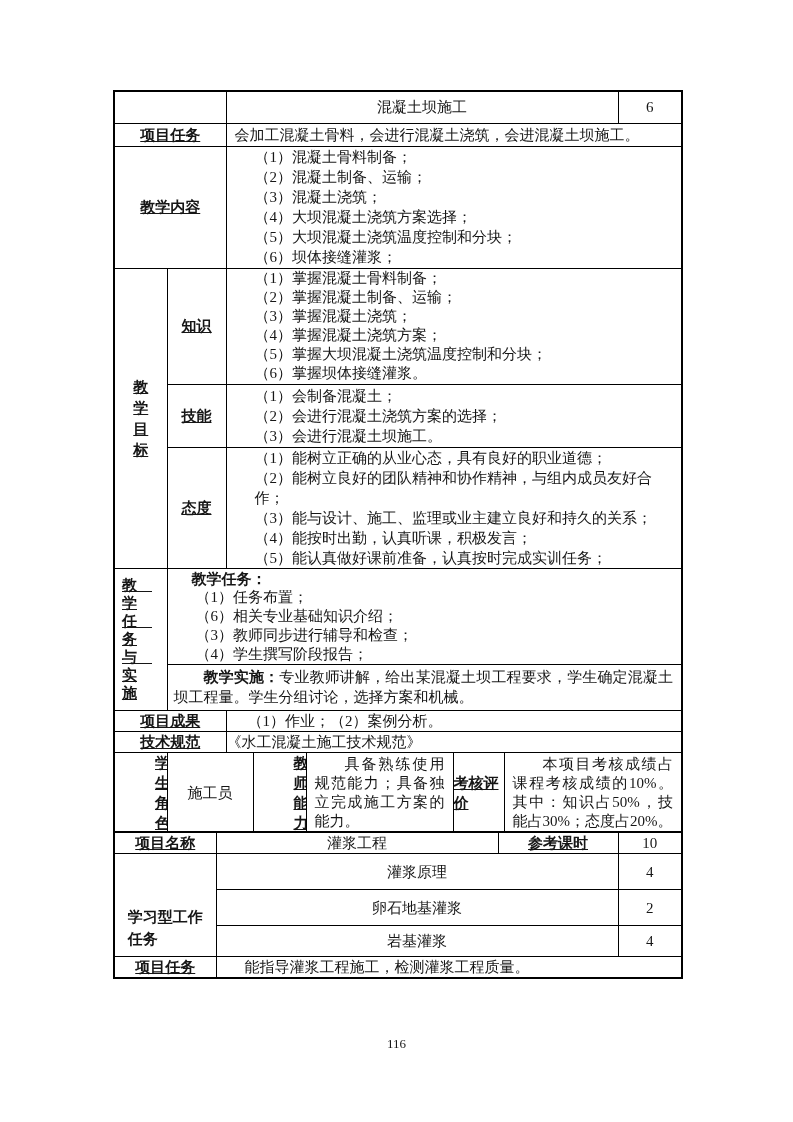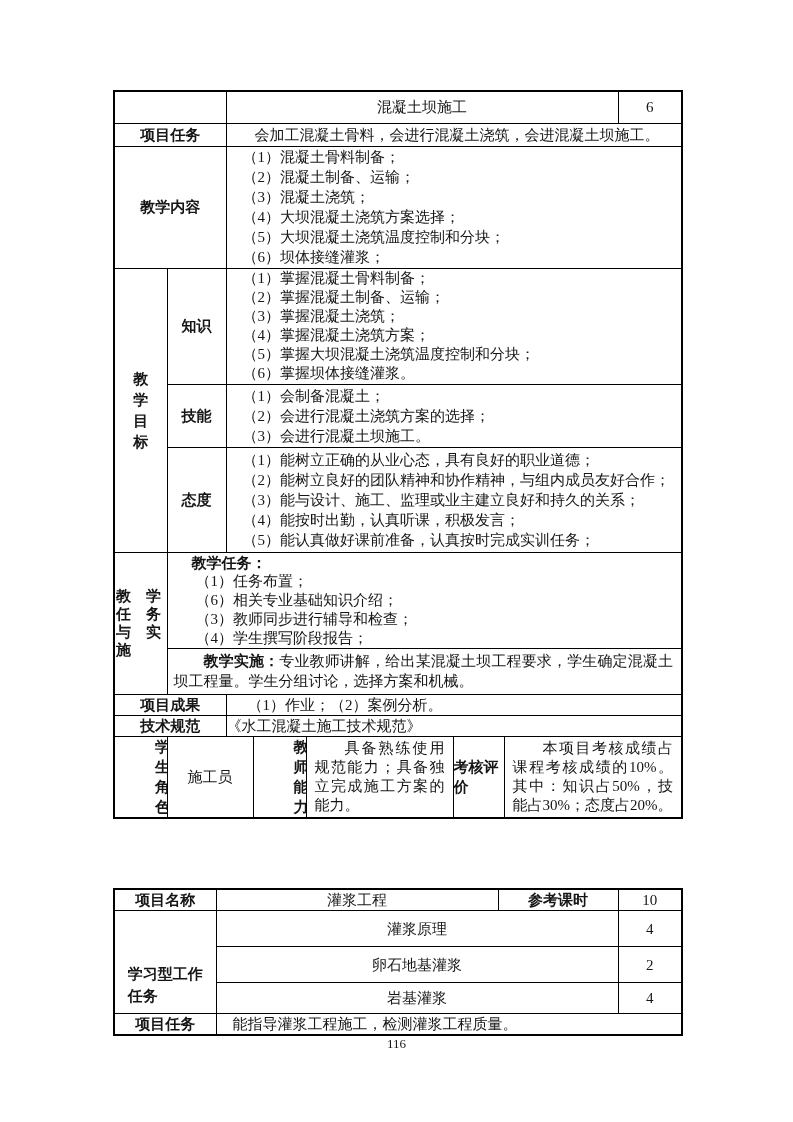--- a/index.html
+++ b/index.html
@@ -8,45 +8,45 @@
     width:793px; height:1122px;
     font-family:"Liberation Serif","DejaVu Serif",serif;
     color:#161616;
   }
   .page { position:relative; width:793px; height:1122px; background:#fff; overflow:hidden; }
 
   table { border-collapse:collapse; table-layout:fixed; position:absolute; background:#fff; border:2px solid #000; }
   td { border:1px solid #000; font-size:15px; vertical-align:middle; overflow:hidden; line-height:20px; }
 
   .t1 { left:113px; top:90px; width:568px; }
-  .t2 { left:113px; top:888px; width:568px; }
+  .t2 { left:113px; top:831px; width:568px; }
 
   
   tr.rA td{height:32px} tr.rB td{height:23px} tr.rC td{height:122px}
   tr.rK td{height:116px} tr.rS td{height:63px} tr.rT td{height:105px}
   tr.rM td{height:94px} tr.rI td{height:46px} tr.rO td{height:19px}
   tr.rN td{height:18px} tr.rR td{height:80px}
   
   tr.qH td{height:19px} tr.q1 td{height:36px} tr.q2 td{height:36px}
   tr.q3 td{height:31px} tr.qB td{height:20px}
 
   .lbl {
     font-family:"Liberation Sans","DejaVu Sans",sans-serif;
-    font-weight:bold; text-align:center;
+    font-weight:bold; text-align:center;text-decoration:underline;
   }
   .lbl-left { text-align:left; padding-left:8px; }
   .center { text-align:center; }
   .lines { white-space:pre-line;padding-left:40px; }
-  .pl16 { padding-left:28px; }
-  .pl28 { padding-left:16px; }
+  .pl16 { padding-left:8px; }
+  .pl28 { padding-left:28px; }
   .pl21 { padding-left:21px; }
   .pl4  { }
 
   .vlabel { white-space:pre-line; text-align:center; line-height:21px; }
-  .vlabel2 { white-space:pre-line; text-align:left; line-height:18px; padding-left:1px; }
+  .vlabel2 { white-space:pre-line; text-align:left; line-height:18px; padding-left:7px; }
 
   .tasks-head { font-family:"Liberation Sans","DejaVu Sans",sans-serif; font-weight:bold; padding-left:24px; line-height:19px; }
   .tasks-items { white-space:pre-line; padding-left:28px; line-height:19px; }
   .kn { line-height:19px; }
   .att { line-height:20px; }
 
   .impl { padding:2px 8px 2px 6px; }
   .impl p { text-indent:2em; line-height:20px; text-align:justify; }
   .b { font-family:"Liberation Sans","DejaVu Sans",sans-serif; font-weight:bold; }
 

